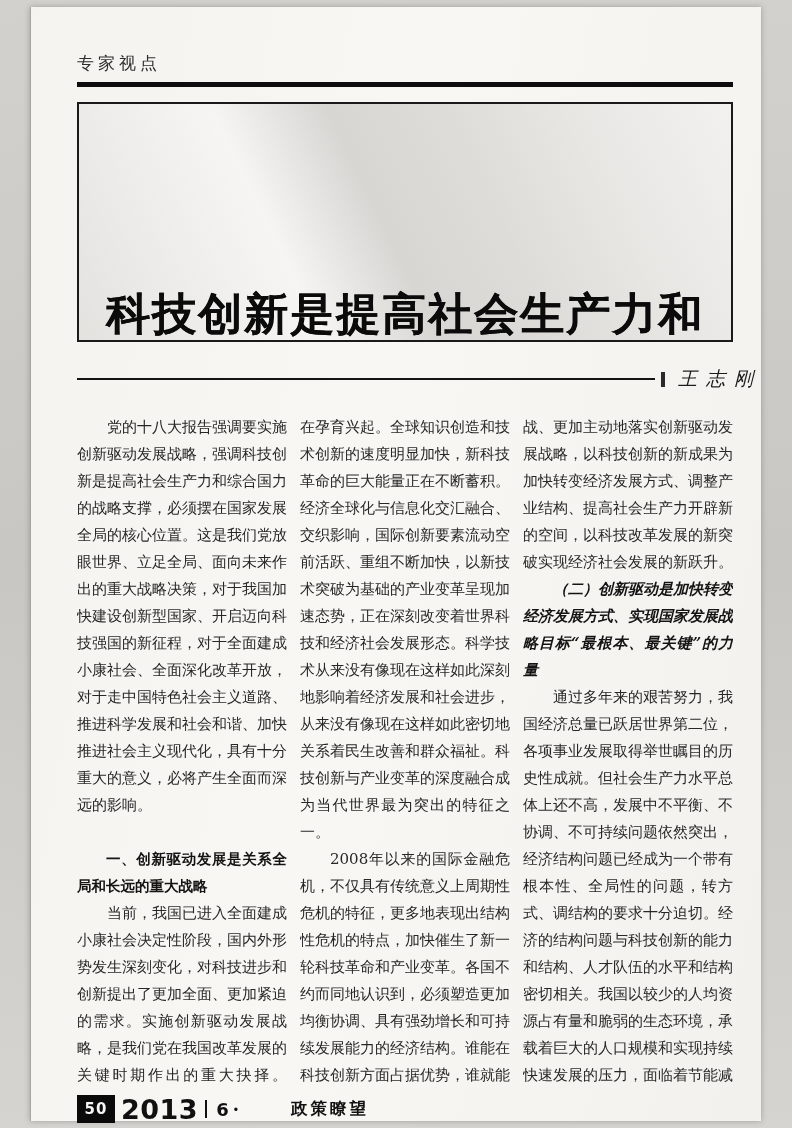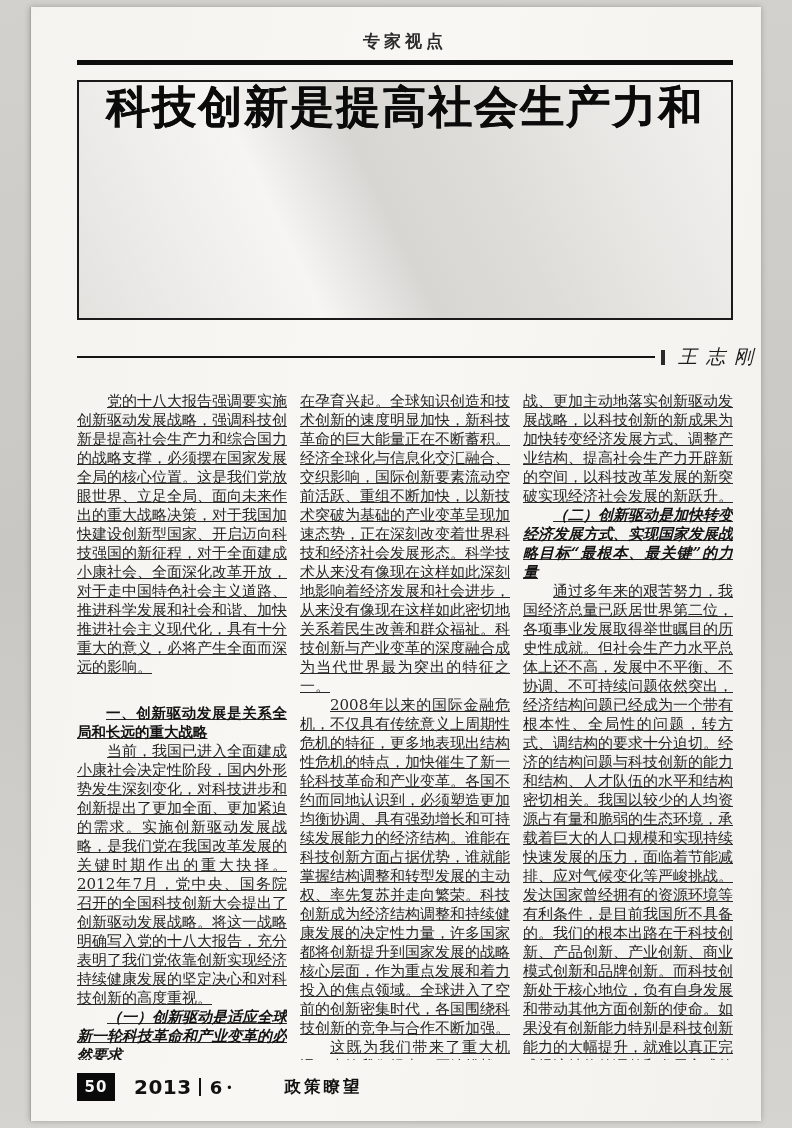--- a/index.html
+++ b/index.html
@@ -15,48 +15,47 @@
   .page {
     position: absolute;
     left: 30px; top: 7px;
     width: 731px; height: 1114px;
     background: linear-gradient(100deg, #f5f3f0 0%, #f8f7f4 45%, #f3f1ee 100%);
     border-left: 1px solid #a8a6a3;
     box-shadow: 0 0 6px rgba(0,0,0,.25);
     padding: 0 28px 0 46px;
   }
   .section-label {
-    margin-top: 23px;
+    margin-top: 45px;
     font-size: 17px;
-    font-weight: 700;
+    font-weight: 400;
     letter-spacing: 4px;
     color: #2c2c2c;
     font-family: "DejaVu Sans", "Liberation Sans", sans-serif;
-    text-align: center;
   }
   .double-rule {
     margin-top: 7px;
     height: 3px;
     border-top: 4px solid #0d0d0d;
     border-bottom: 1px solid #0d0d0d;
   }
   .title-box {
     margin-top: 15px;
     height: 240px;
     border: 2px solid #1a1a1a;
     background:
       linear-gradient(64deg,
         #e3e2df 0%, #eeedeb 18%,
         #f6f5f3 32%, #d7d6d3 47%,
         #dddcd9 62%, #e7e6e3 78%,
         #f2f1ef 100%);
     display: flex;
     flex-direction: column;
     align-items: center;
-    justify-content: flex-start;
+    justify-content: flex-end;
     gap: 14px;
   }
   .title-line {
     font-family: "DejaVu Sans", "Liberation Sans", sans-serif;
     font-weight: 900;
     font-size: 44px;
     letter-spacing: 2px;
     color: #0b0b0b;
     line-height: 1.15;
     text-shadow: 0.6px 0 #0b0b0b;
@@ -90,26 +89,25 @@
   .columns {
     margin-top: 22px;
     display: flex;
     gap: 13px;
     height: 668px;
     overflow: hidden;
   }
   .col {
     flex: 1 1 0;
     font-size: 15px;
-    line-height: 19px;
+    line-height: 27px;
     text-align: justify;
     text-justify: inter-ideograph;
     color: #272727;
     overflow: hidden;
-    text-decoration: underline;
   }
   .para { text-indent: 2em; }
   .para.cont { text-indent: 0; }
   .heading {
     text-indent: 2em;
     font-weight: 700;
     color: #141414;
   }
   .heading.level1 {
     font-family: "DejaVu Sans", "Liberation Sans", sans-serif;
@@ -131,22 +129,22 @@
     justify-content: center;
     min-width: 38px; height: 28px;
     background: #0a0a0a;
     color: #f5f5f5;
     font-size: 15px;
     font-weight: 700;
     font-family: "DejaVu Sans", "Liberation Sans", sans-serif;
     letter-spacing: 1px;
   }
   .year {
-    margin-left: 19px;
-    font-size: 20px;
+    margin-left: 6px;
+    font-size: 27px;
     font-weight: 700;
     font-family: "DejaVu Sans", "Liberation Sans", sans-serif;
     color: #111;
     letter-spacing: 0.5px;
   }
   .vsep {
     display: inline-block;
     width: 2px; height: 18px;
     background: #111;
     margin: 0 9px 0 7px;

